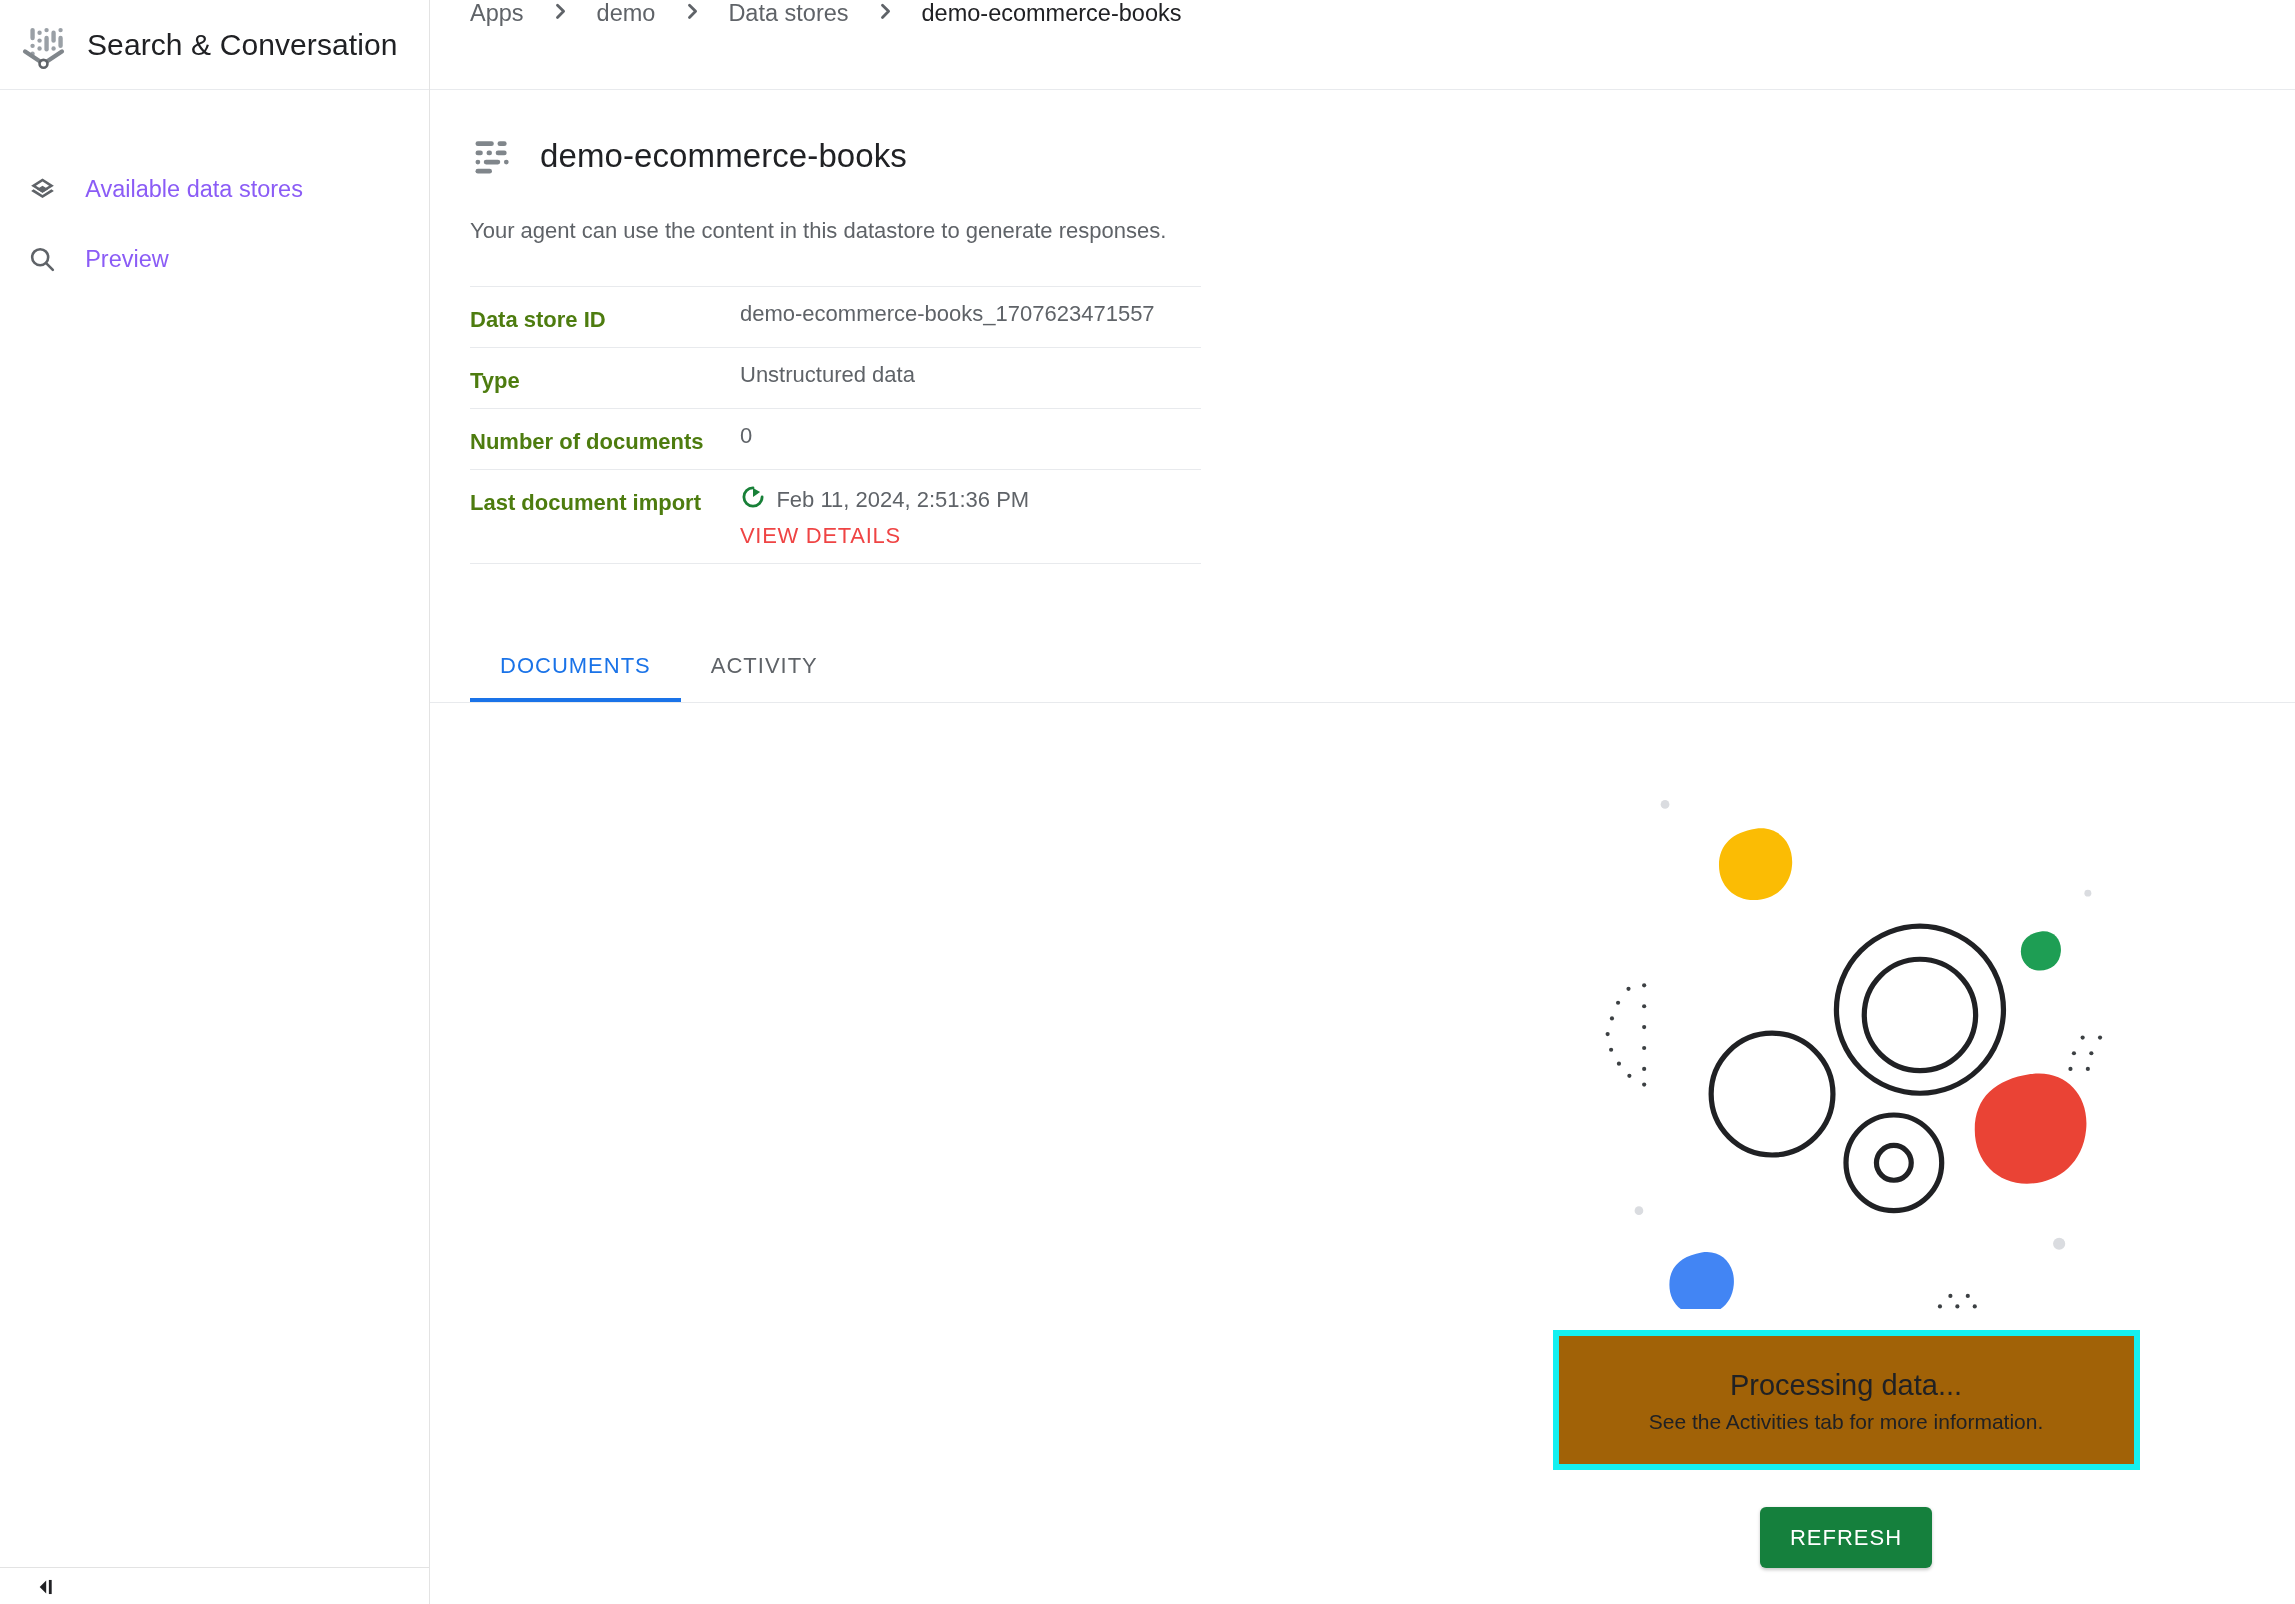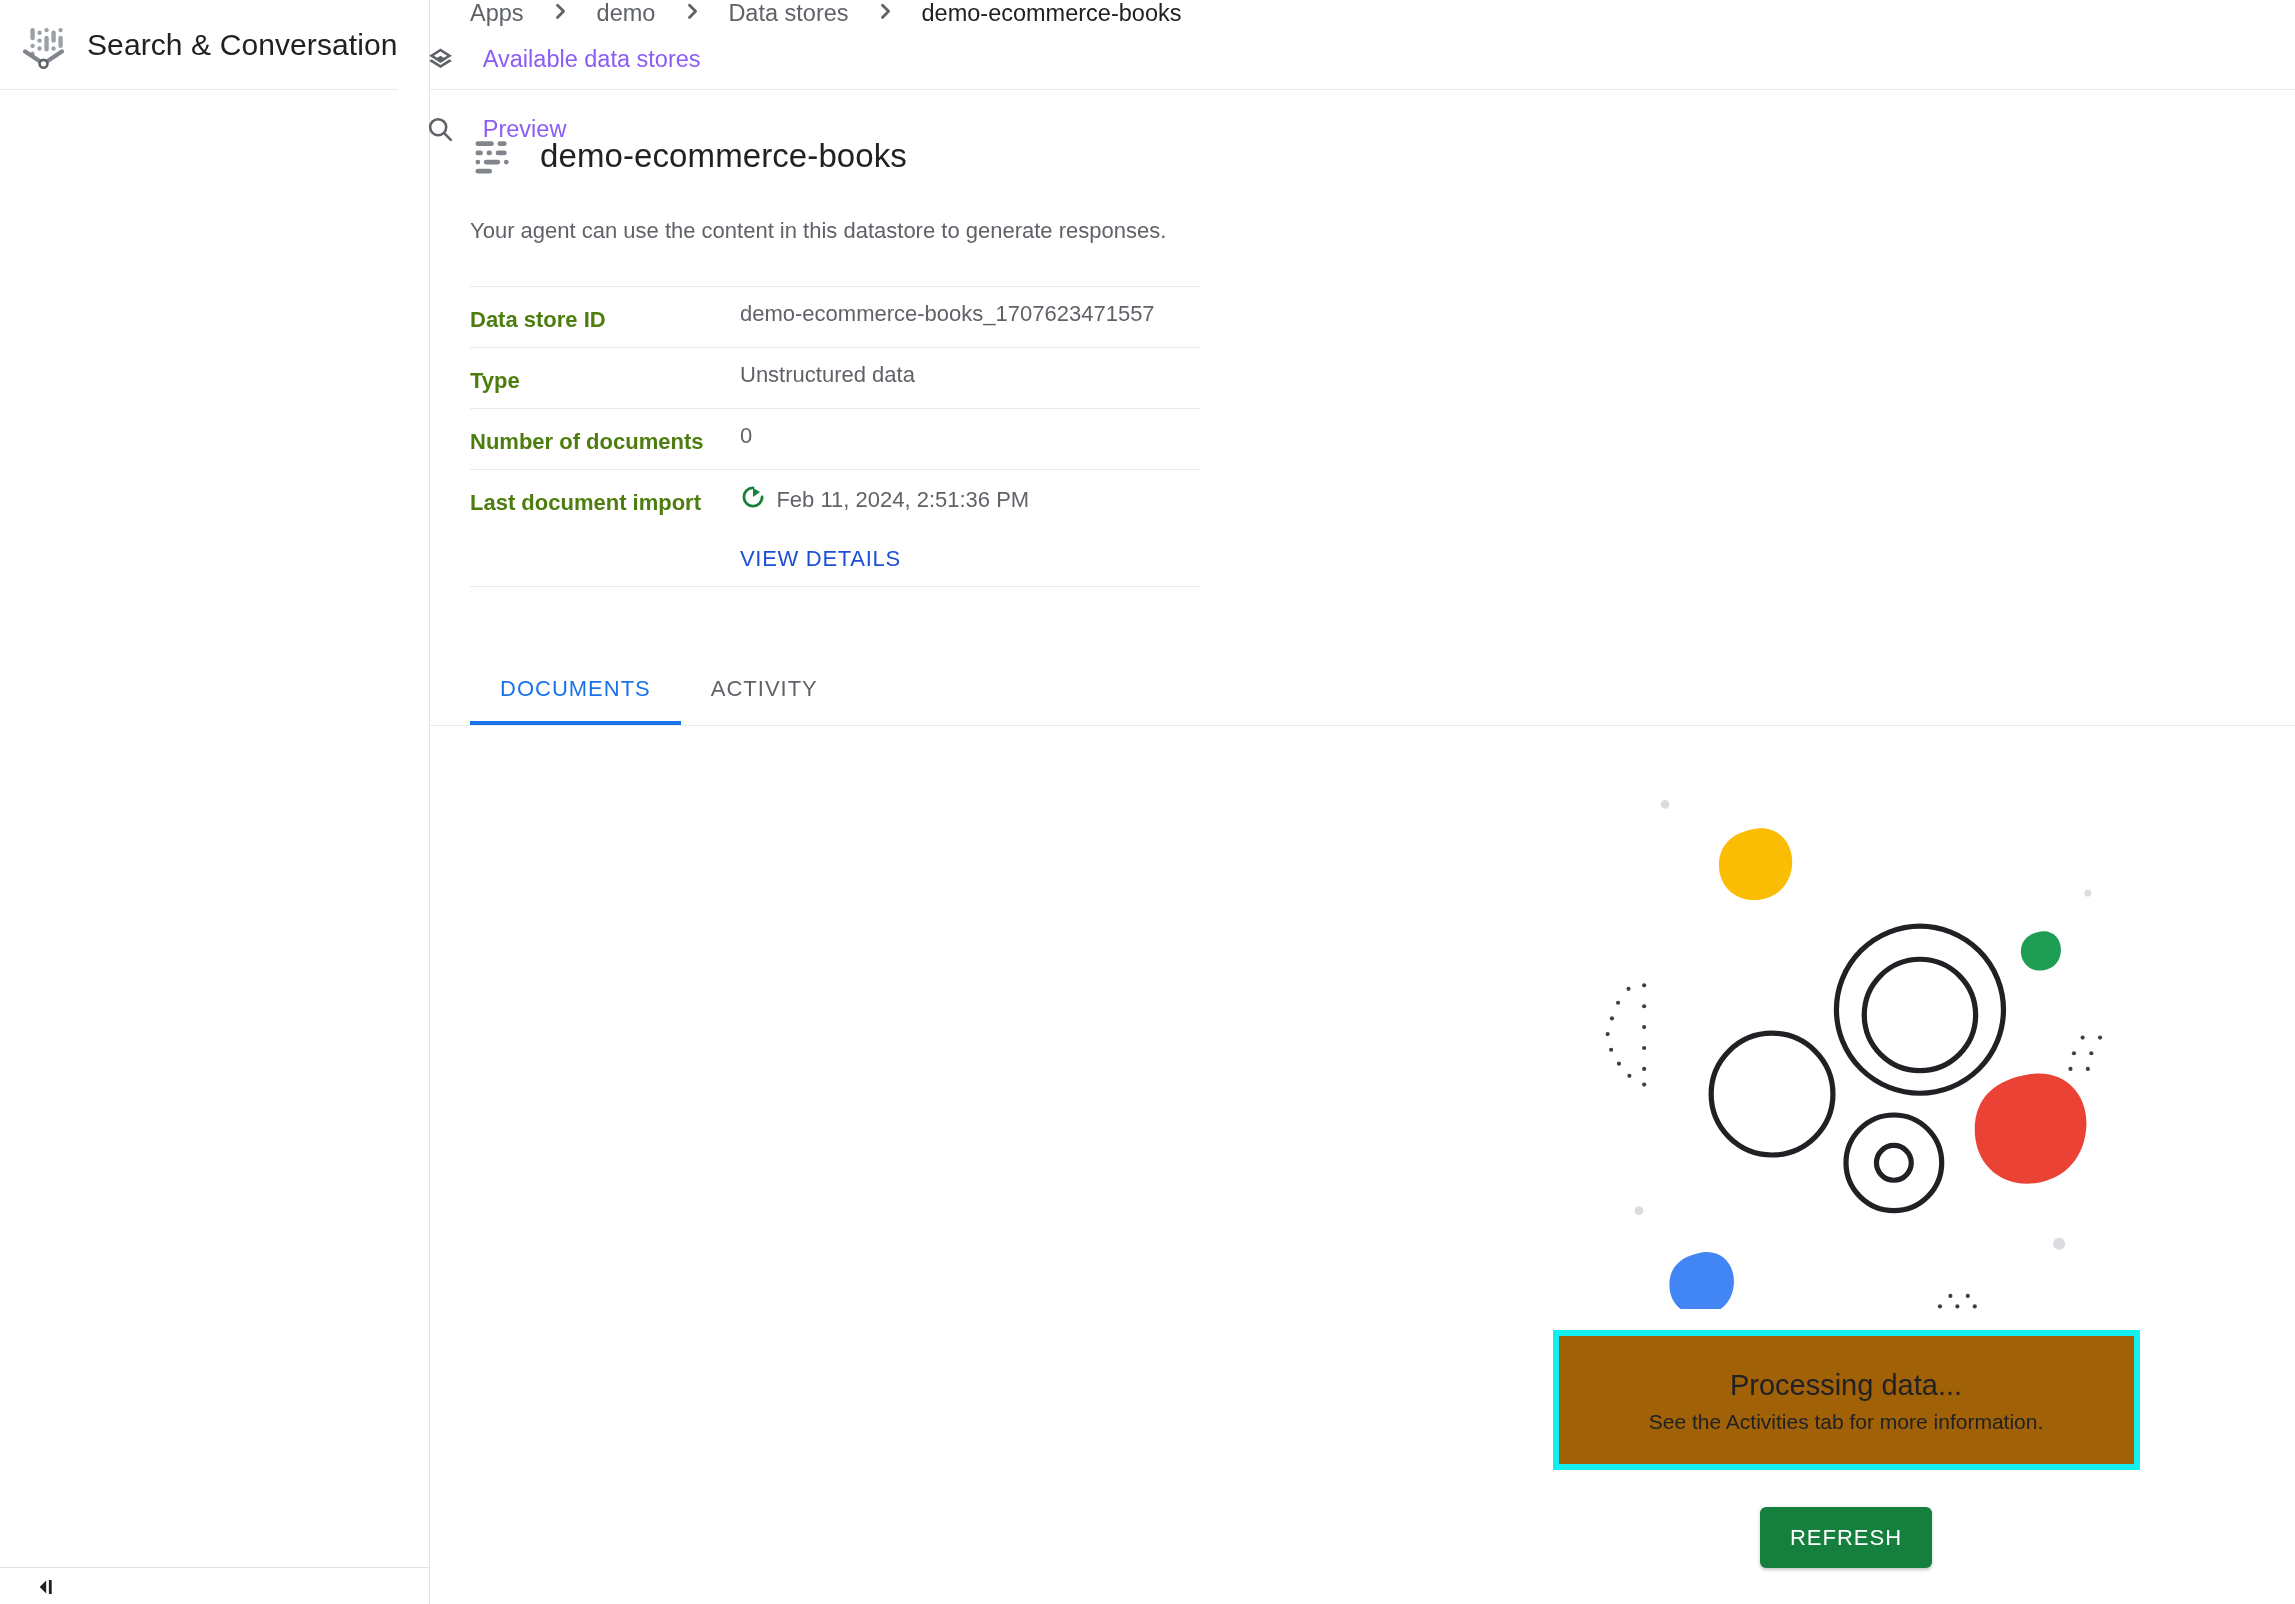--- a/index.html
+++ b/index.html
@@ -9,22 +9,23 @@
     font-family: "Liberation Sans", sans-serif;
     overflow: hidden;
   }
   .app { display: flex; width: 2295px; height: 1604px; }
 
   
   .sidebar {
     width: 430px; height: 1604px;
     background: #ffffff;
     border-right: 1.7px solid #e3e3e3;
-    display: flex; flex-direction: row;
+    display: flex; flex-direction: column;
     position: relative;
+    gap: 40px;
   }
   .brand {
     height: 90px;
     display: flex; align-items: center;
     padding-left: 19px; gap: 19px;
     border-bottom: 1.7px solid #e8eaed;
   }
   .brand-logo { width: 49px; height: 49px; flex: 0 0 49px; }
   .brand-title {
     font-size: 30px; color: #202124; font-weight: 400;
@@ -87,22 +88,22 @@
   .details th {
     text-align: left; font-size: 22px; color: #4d7c0f; font-weight: 700;
     padding: 20px 0 14px 0; width: 270px; vertical-align: top;
   }
   .details td {
     font-size: 22px; color: #5f6368; font-weight: 400;
     padding: 14px 0 14px 0; vertical-align: top;
   }
   .import-line { display: flex; align-items: center; gap: 10.4px; }
   .view-details {
-    display: inline-block; margin-top: 30px;
-    font-size: 22px; color: #1d4ed8; font-weight: 500;
+    display: inline-block; margin-top: 7px;
+    font-size: 22px; color: #ef4444; font-weight: 500;
     letter-spacing: 0.7px; cursor: pointer;
   }
 
   
   .tabs {
     margin-top: 66px;
     display: flex; align-items: flex-end;
     border-bottom: 1.7px solid #e8eaed;
     padding-left: 40px; height: 73px;
   }

